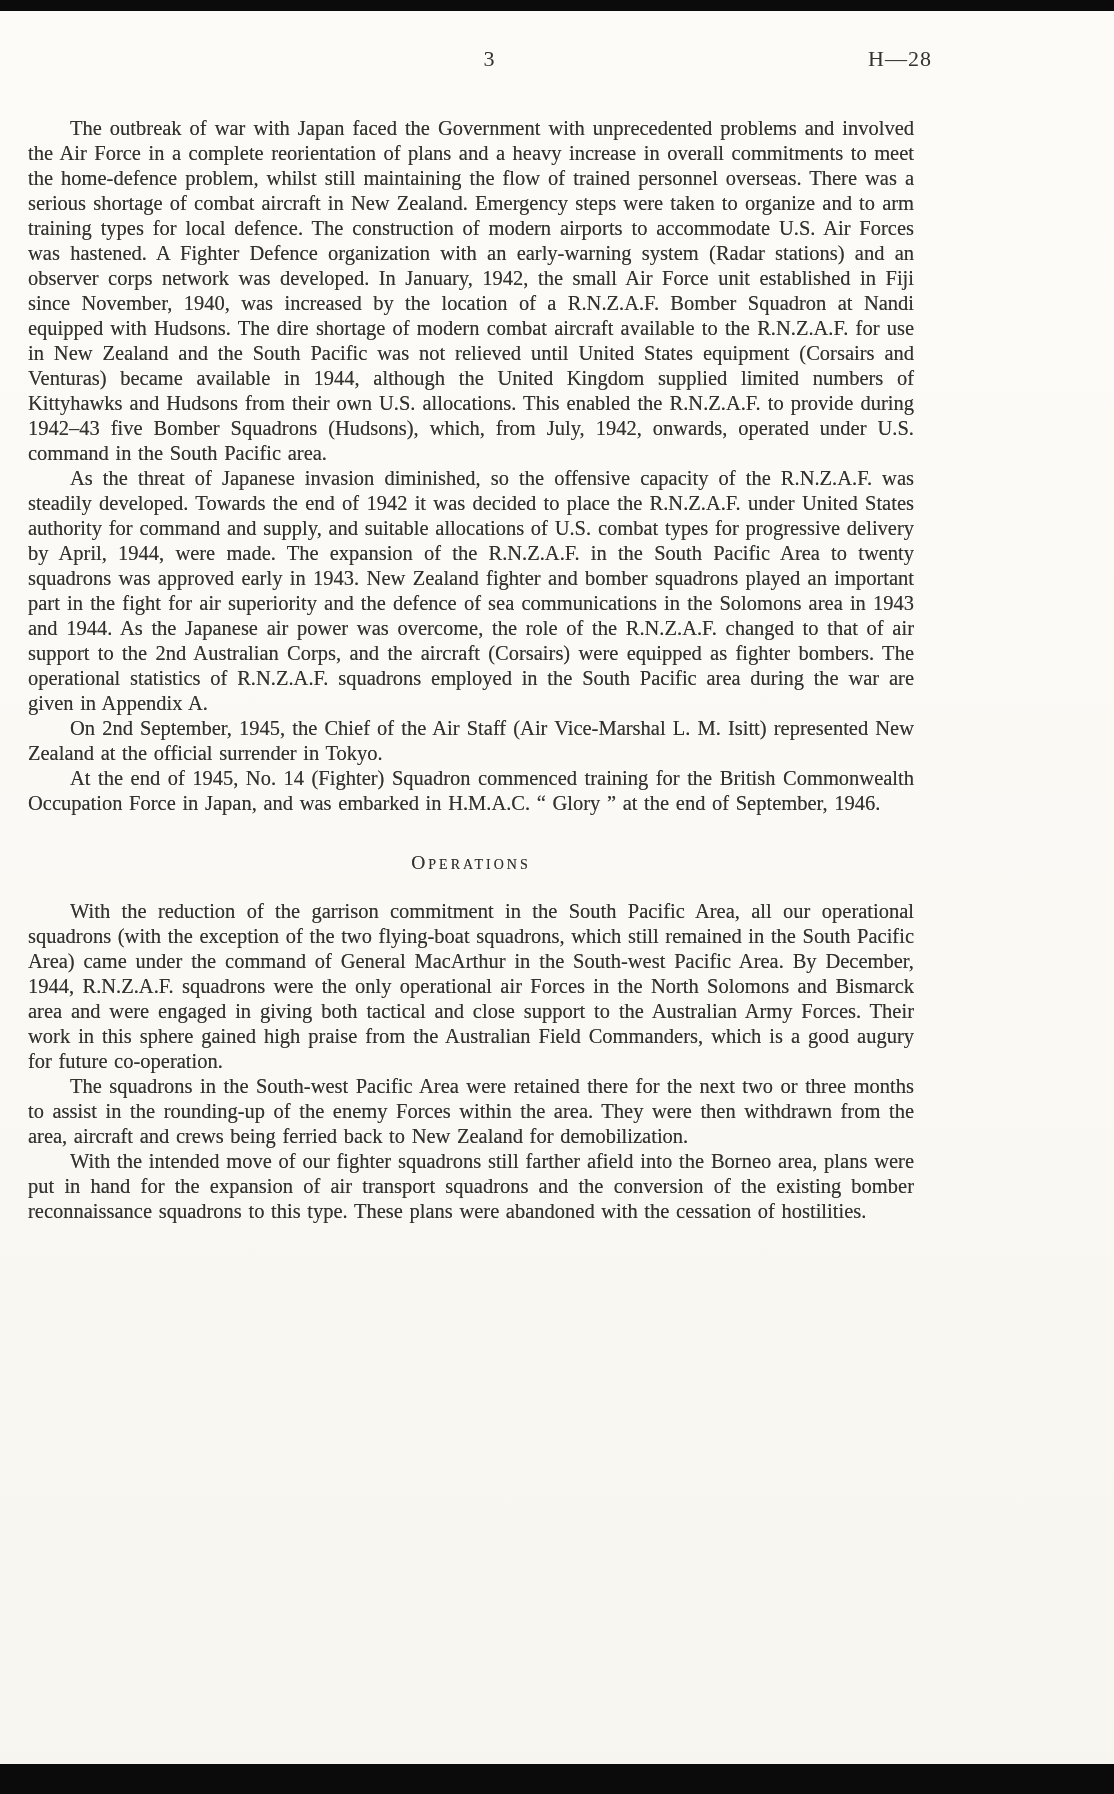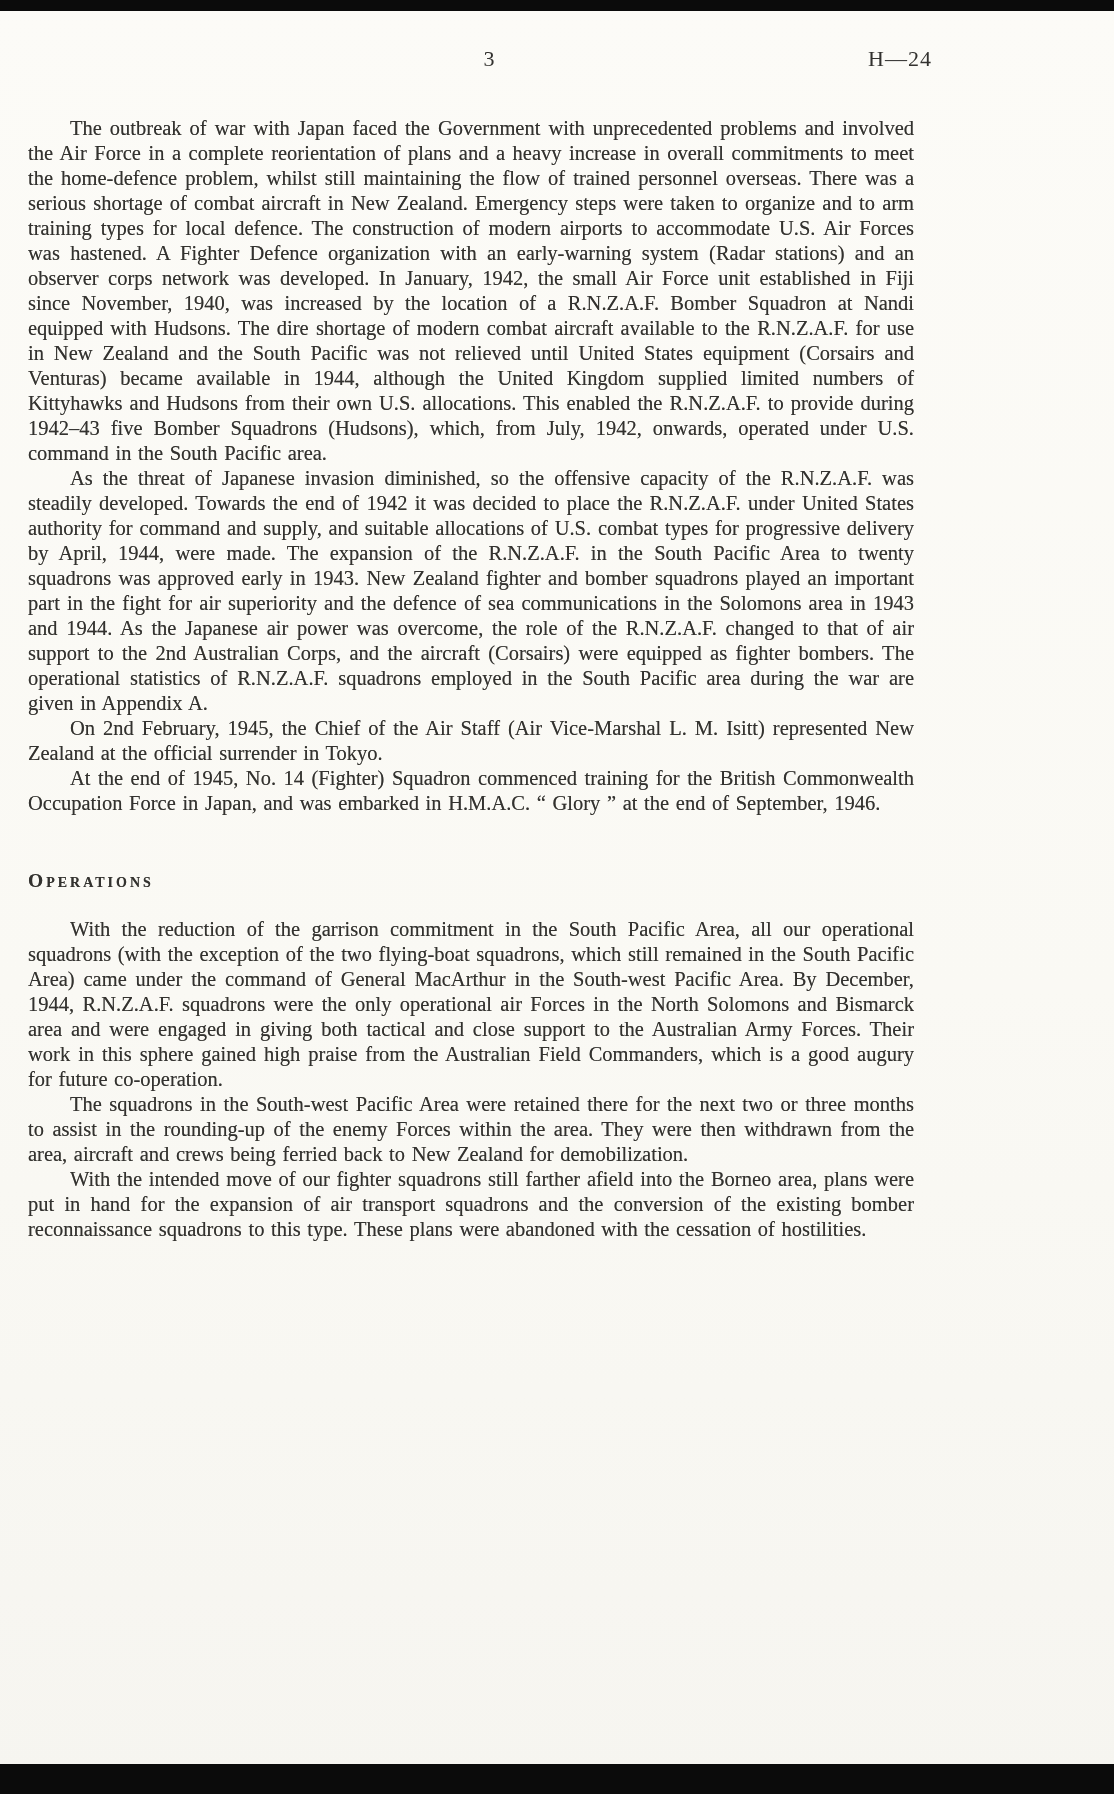--- a/index.html
+++ b/index.html
@@ -50,44 +50,44 @@
     text-align: justify;
     text-shadow: 0 0 0.5px rgba(45, 44, 40, 0.55);
   }
   .text-column p {
     text-indent: 42px;
     word-spacing: 1.5px;
     margin: 0;
   }
   .section-heading {
     font-size: 19.5px;
-    font-weight: bold;
+    font-weight: normal;
     font-variant: small-caps;
     letter-spacing: 3px;
-    text-align: left;
+    text-align: center;
     text-indent: 0;
-    margin: 52px 0 24px 0;
+    margin: 34px 0 24px 0;
   }
 </style>
 </head>
 <body>
 
 <div class="page">
 
   <div class="scan-bar top"></div>
 
   <header class="page-header">
     <span class="page-number">3</span>
-    <span class="doc-code">H—24</span>
+    <span class="doc-code">H—28</span>
   </header>
 
   <main class="text-column">
     <p>The outbreak of war with Japan faced the Government with unprecedented problems and involved the Air Force in a complete reorientation of plans and a heavy increase in overall commitments to meet the home-defence problem, whilst still maintaining the flow of trained personnel overseas. There was a serious shortage of combat aircraft in New Zealand. Emergency steps were taken to organize and to arm training types for local defence. The construction of modern airports to accommodate U.S. Air Forces was hastened. A Fighter Defence organization with an early-warning system (Radar stations) and an observer corps network was developed. In January, 1942, the small Air Force unit established in Fiji since November, 1940, was increased by the location of a R.N.Z.A.F. Bomber Squadron at Nandi equipped with Hudsons. The dire shortage of modern combat aircraft available to the R.N.Z.A.F. for use in New Zealand and the South Pacific was not relieved until United States equipment (Corsairs and Venturas) became available in 1944, although the United Kingdom supplied limited numbers of Kittyhawks and Hudsons from their own U.S. allocations. This enabled the R.N.Z.A.F. to provide during 1942–43 five Bomber Squadrons (Hudsons), which, from July, 1942, onwards, operated under U.S. command in the South Pacific area.</p>
     <p>As the threat of Japanese invasion diminished, so the offensive capacity of the R.N.Z.A.F. was steadily developed. Towards the end of 1942 it was decided to place the R.N.Z.A.F. under United States authority for command and supply, and suitable allocations of U.S. combat types for progressive delivery by April, 1944, were made. The expansion of the R.N.Z.A.F. in the South Pacific Area to twenty squadrons was approved early in 1943. New Zealand fighter and bomber squadrons played an important part in the fight for air superiority and the defence of sea communications in the Solomons area in 1943 and 1944. As the Japanese air power was overcome, the role of the R.N.Z.A.F. changed to that of air support to the 2nd Australian Corps, and the aircraft (Corsairs) were equipped as fighter bombers. The operational statistics of R.N.Z.A.F. squadrons employed in the South Pacific area during the war are given in Appendix A.</p>
-    <p>On 2nd February, 1945, the Chief of the Air Staff (Air Vice-Marshal L. M. Isitt) represented New Zealand at the official surrender in Tokyo.</p>
+    <p>On 2nd September, 1945, the Chief of the Air Staff (Air Vice-Marshal L. M. Isitt) represented New Zealand at the official surrender in Tokyo.</p>
     <p>At the end of 1945, No. 14 (Fighter) Squadron commenced training for the British Commonwealth Occupation Force in Japan, and was embarked in H.M.A.C. “ Glory ” at the end of September, 1946.</p>
 
     <h2 class="section-heading">Operations</h2>
 
     <p>With the reduction of the garrison commitment in the South Pacific Area, all our operational squadrons (with the exception of the two flying-boat squadrons, which still remained in the South Pacific Area) came under the command of General MacArthur in the South-west Pacific Area. By December, 1944, R.N.Z.A.F. squadrons were the only operational air Forces in the North Solomons and Bismarck area and were engaged in giving both tactical and close support to the Australian Army Forces. Their work in this sphere gained high praise from the Australian Field Commanders, which is a good augury for future co-operation.</p>
     <p>The squadrons in the South-west Pacific Area were retained there for the next two or three months to assist in the rounding-up of the enemy Forces within the area. They were then withdrawn from the area, aircraft and crews being ferried back to New Zealand for demobilization.</p>
     <p>With the intended move of our fighter squadrons still farther afield into the Borneo area, plans were put in hand for the expansion of air transport squadrons and the conversion of the existing bomber reconnaissance squadrons to this type. These plans were abandoned with the cessation of hostilities.</p>
   </main>
 
   <div class="scan-bar bottom"></div>

